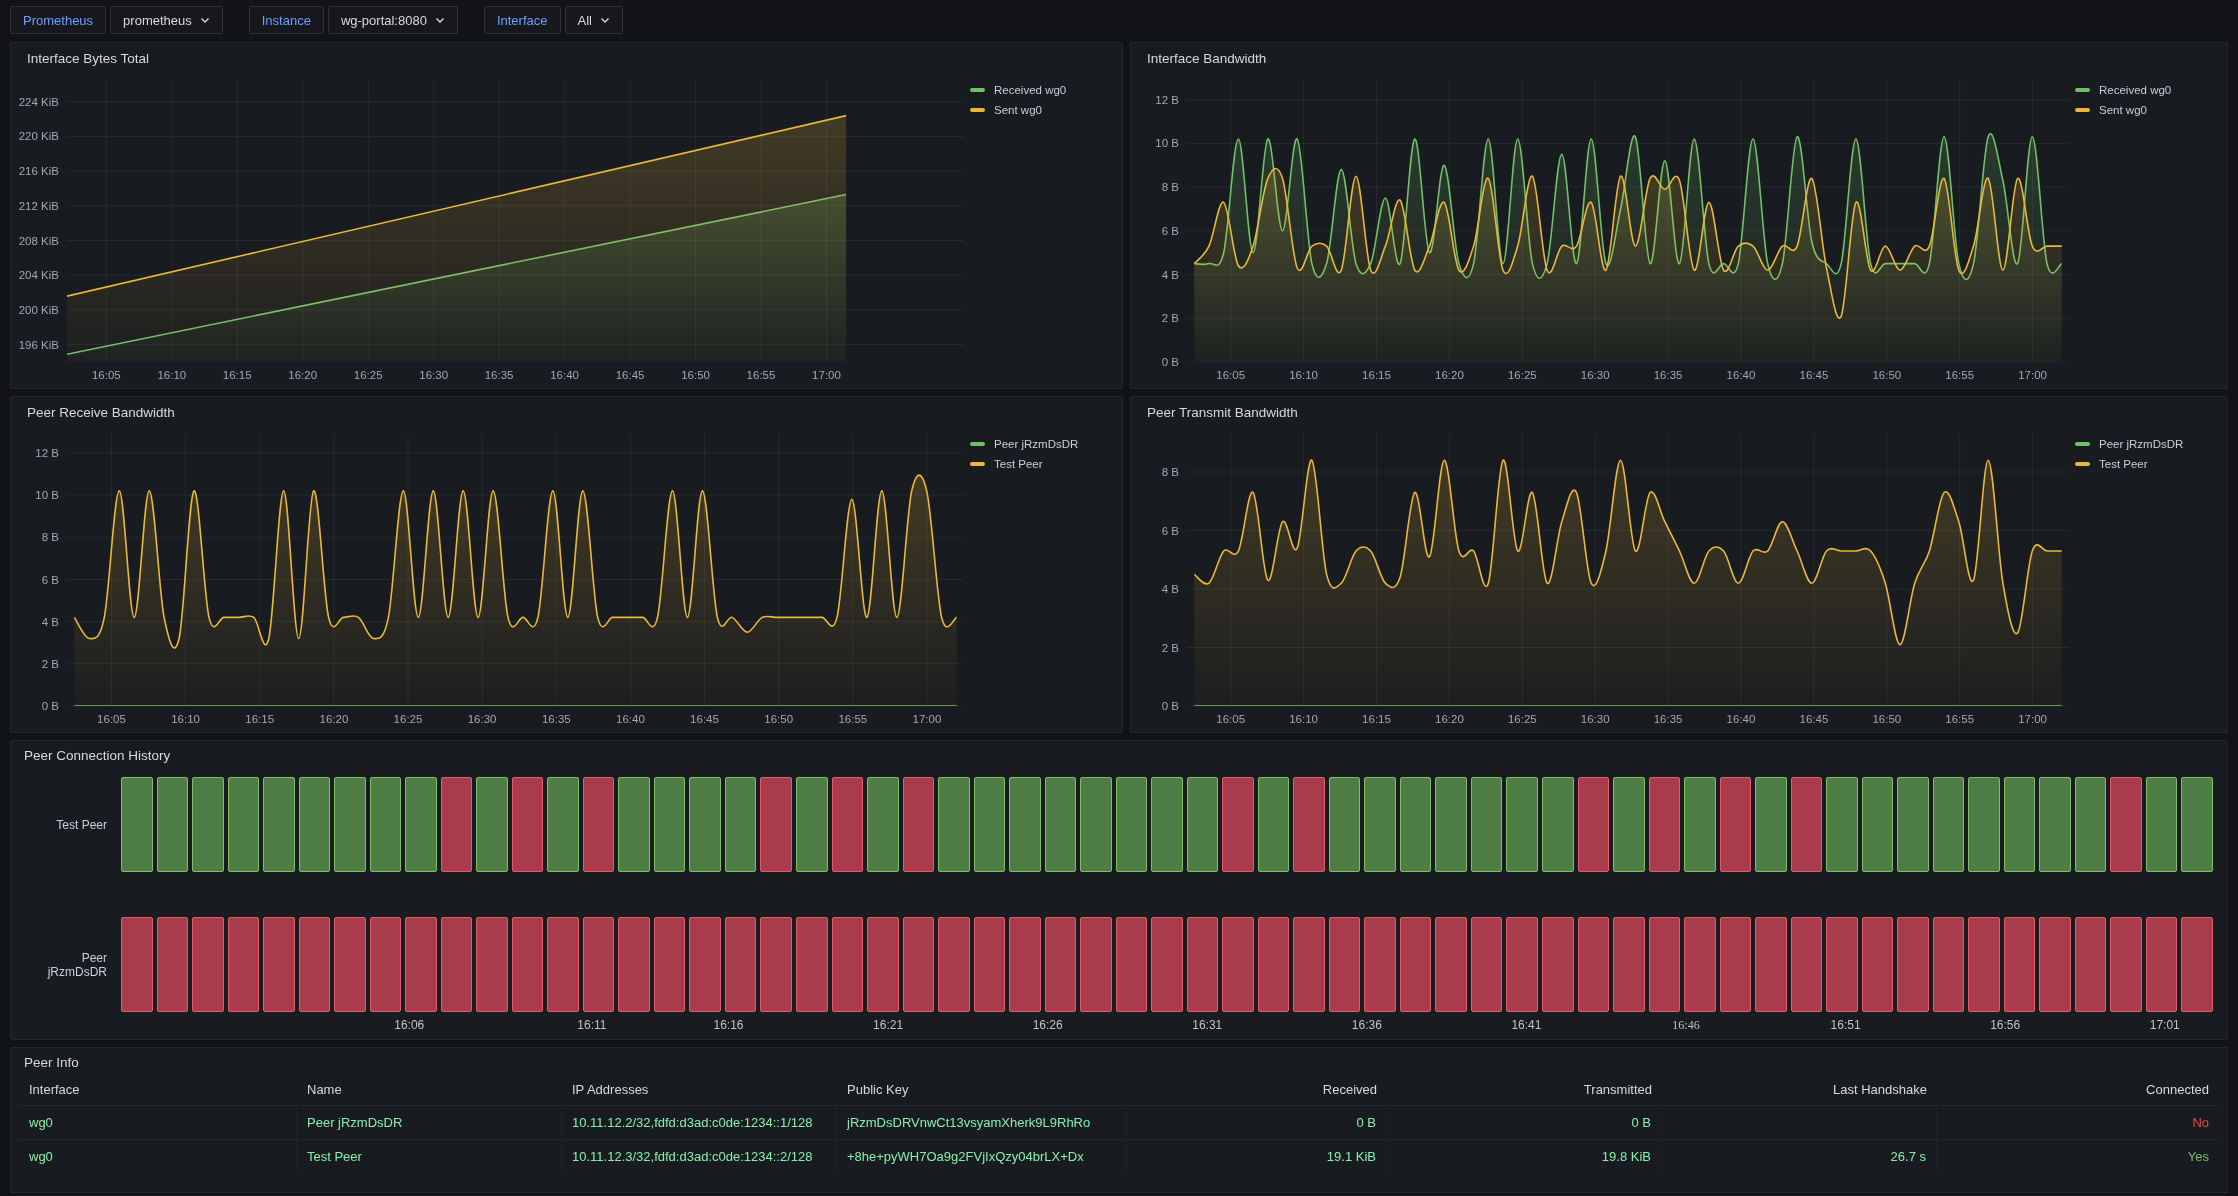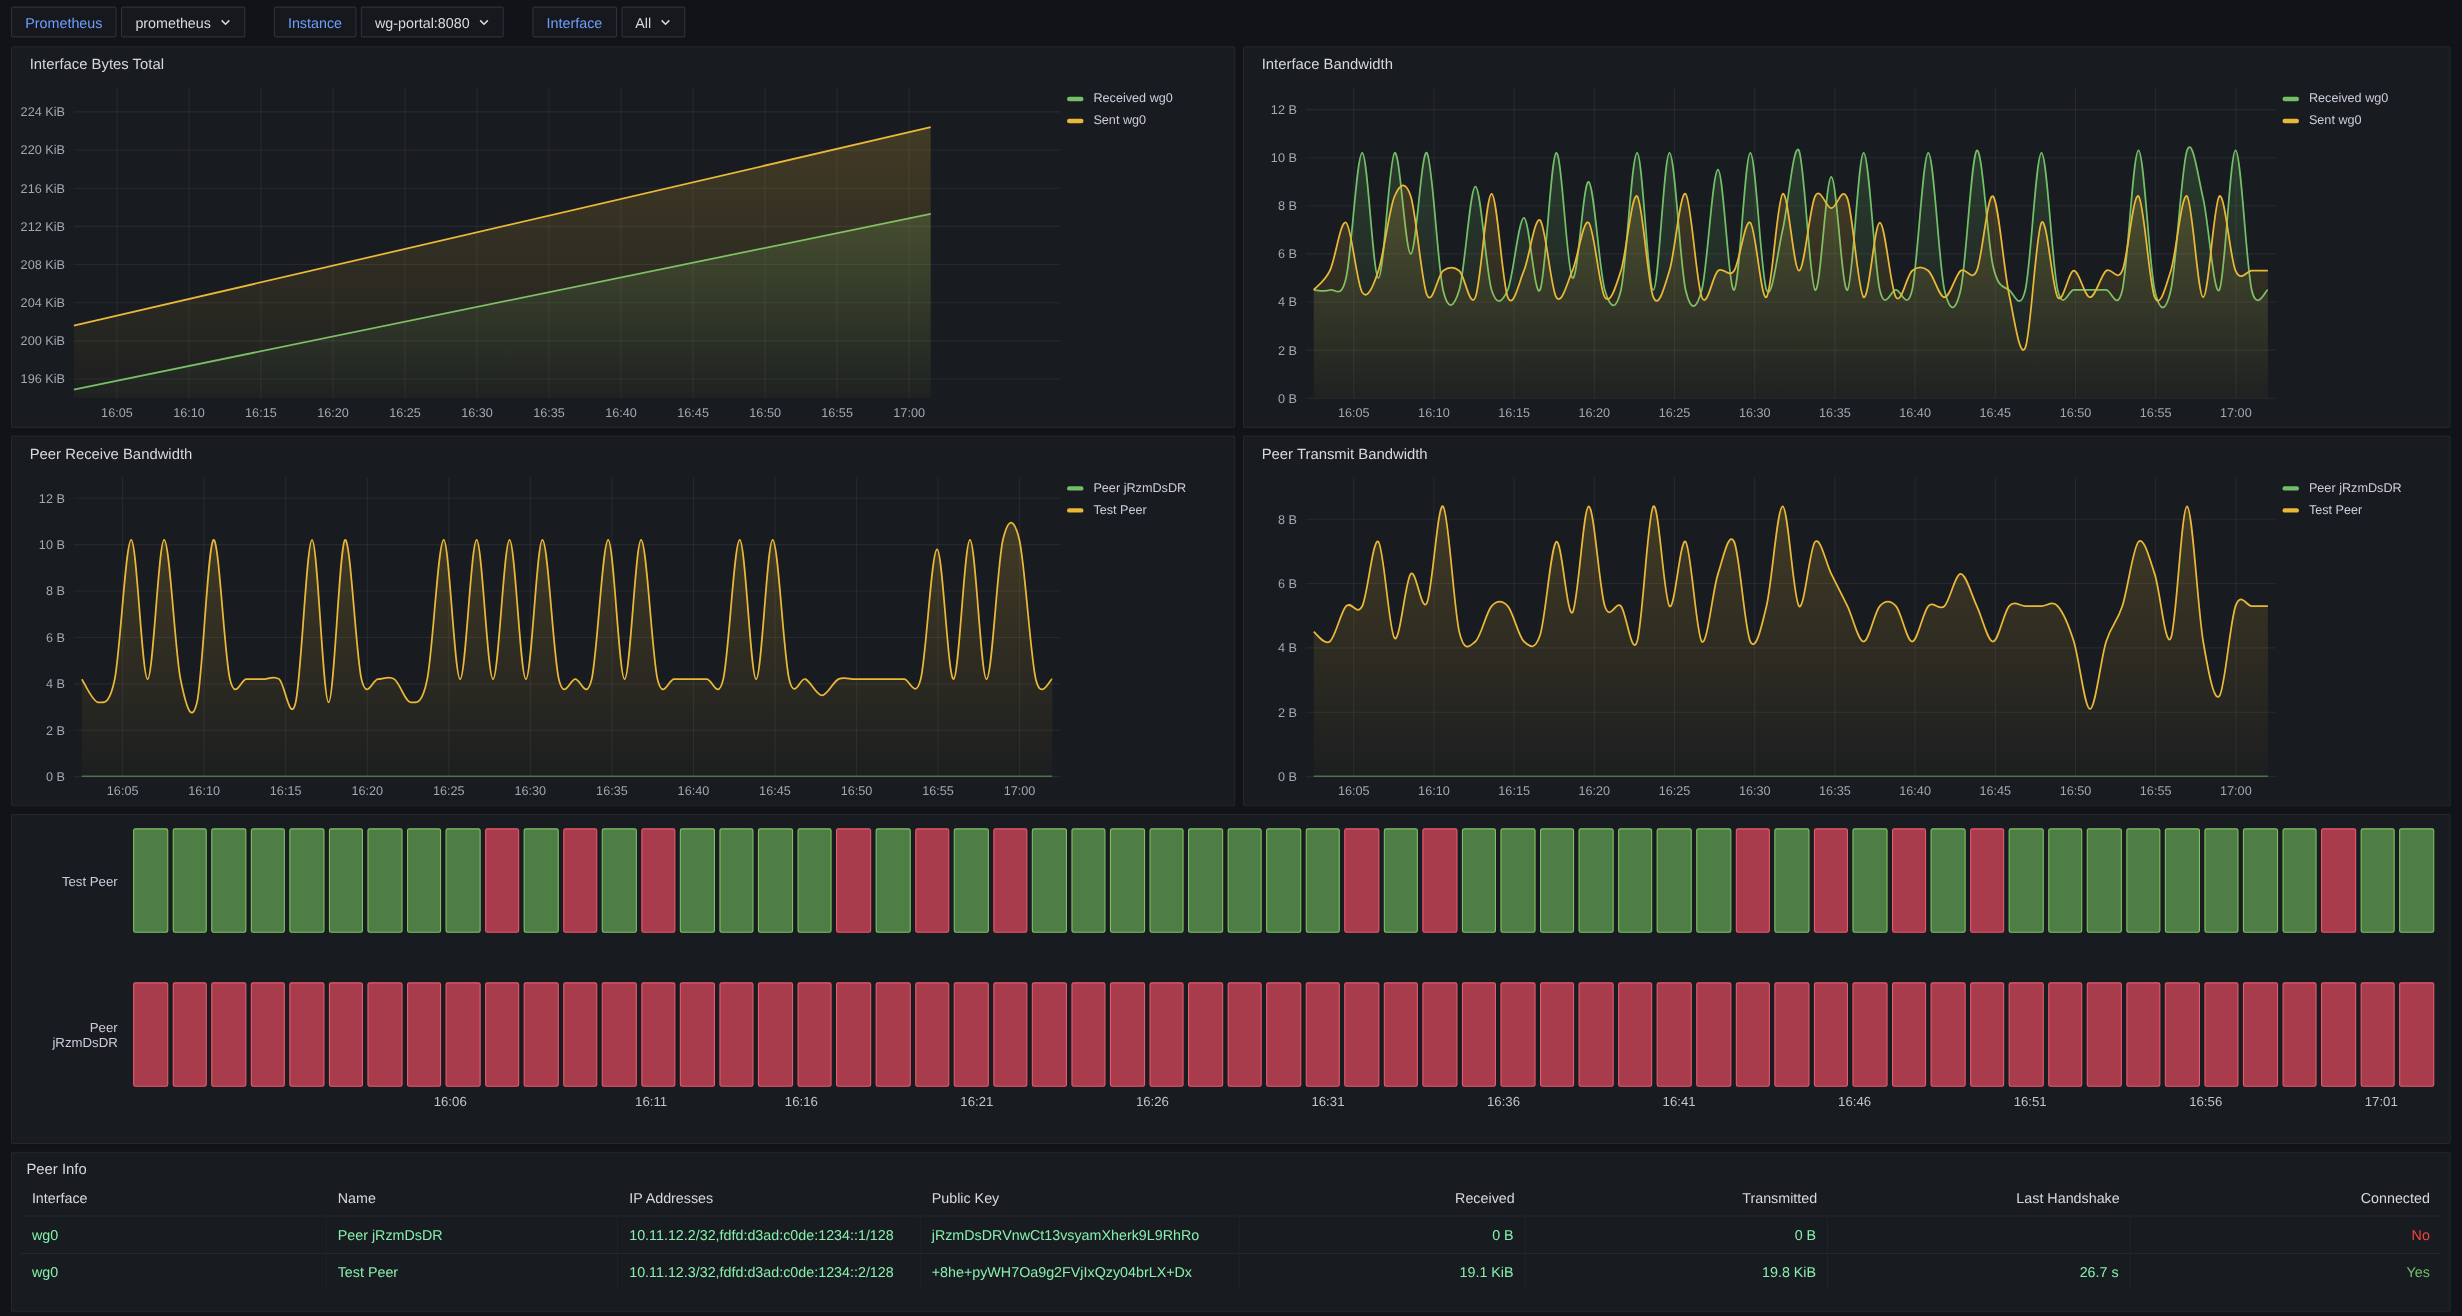--- a/index.html
+++ b/index.html
@@ -371,20 +371,21 @@
             </div>
             <div class="legend-item">
               <span class="legend-dash" style="background: rgb(234, 184, 57);"></span>
               <span>Test Peer</span>
             </div>
           </div>
       </div>
     </div>
 
     <div class="panel span2">
+      <div class="panel-title tight">Peer Connection History</div>
       <div id="history-rows">
           <div class="hist-row first">
             <div class="hist-label">Test Peer</div>
             <div class="hist-bars">
               <div class="hist-bar" style="background: rgb(78, 126, 69); border-color: rgb(126, 193, 99);"></div>
               <div class="hist-bar" style="background: rgb(78, 126, 69); border-color: rgb(126, 193, 99);"></div>
               <div class="hist-bar" style="background: rgb(78, 126, 69); border-color: rgb(126, 193, 99);"></div>
               <div class="hist-bar" style="background: rgb(78, 126, 69); border-color: rgb(126, 193, 99);"></div>
               <div class="hist-bar" style="background: rgb(78, 126, 69); border-color: rgb(126, 193, 99);"></div>
               <div class="hist-bar" style="background: rgb(78, 126, 69); border-color: rgb(126, 193, 99);"></div>
@@ -510,21 +511,21 @@
         </div>
       <div class="hist-xlabels" id="history-xlabels">
           <span style="left: 13.2%;">16:06</span>
           <span style="left: 20.88%; margin-left: 23px;">16:11</span>
           <span style="left: 28.56%;">16:16</span>
           <span style="left: 36.24%;">16:21</span>
           <span style="left: 43.92%;">16:26</span>
           <span style="left: 51.6%;">16:31</span>
           <span style="left: 59.28%;">16:36</span>
           <span style="left: 66.96%;">16:41</span>
-          <span style="left: 74.64%;">16:46</span>
+          <span style="left: 74.64%; font-family: Liberation Serif, serif;">16:46</span>
           <span style="left: 82.32%;">16:51</span>
           <span style="left: 90%;">16:56</span>
           <span style="left: 97.68%;">17:01</span>
         </div>
     </div>
 
     <div class="panel span2">
       <div class="panel-title tight">Peer Info</div>
       <div class="table-grid" id="peer-table">
           <div class="th">Interface</div>

